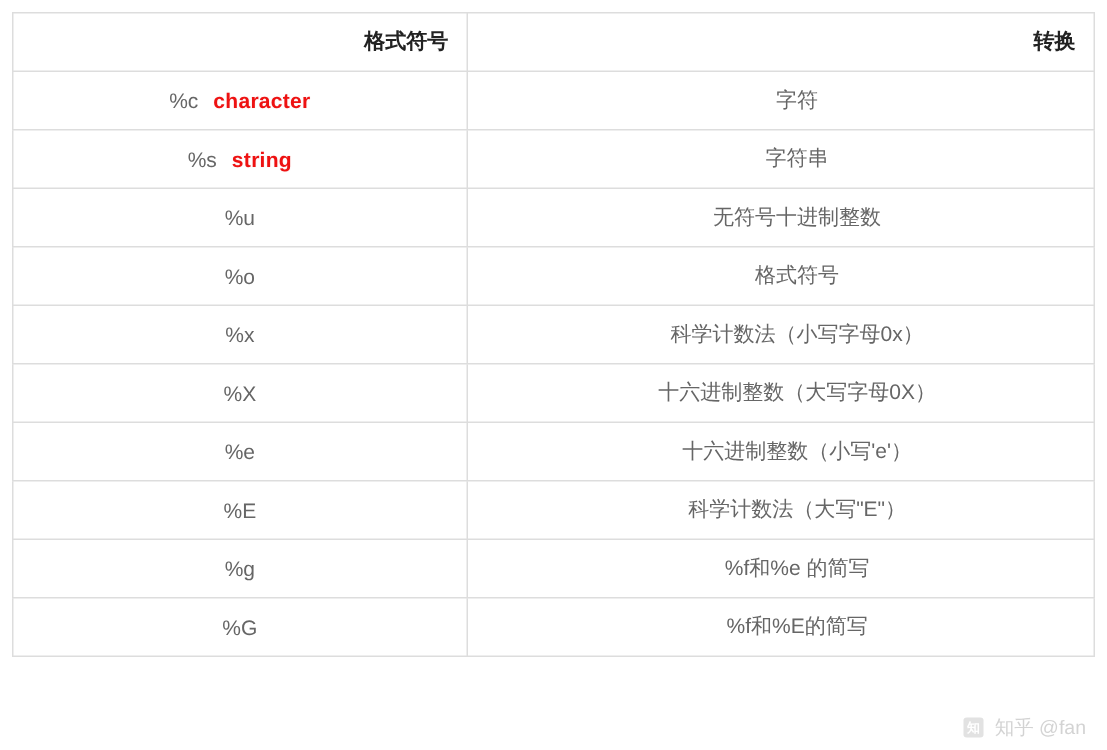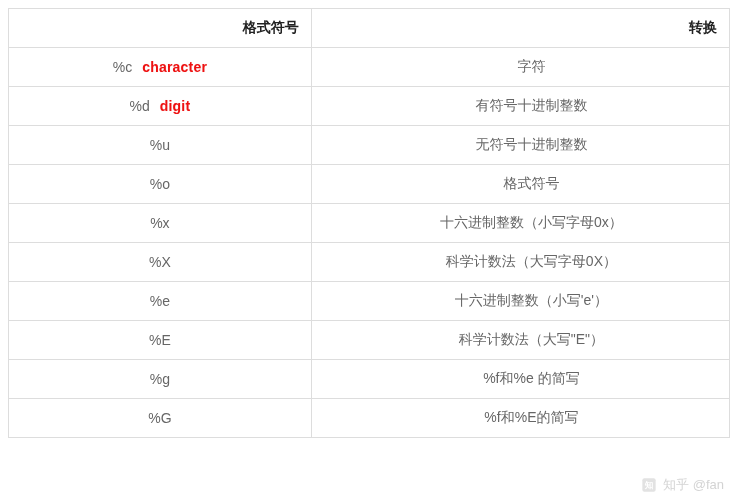--- a/index.html
+++ b/index.html
@@ -73,38 +73,38 @@
       <th>格式符号</th>
       <th>转换</th>
     </tr>
   </thead>
   <tbody>
     <tr>
         <td class="col1"><span>%c</span><span class="annot">character</span></td>
         <td class="col2">字符</td>
       </tr>
     <tr>
-        <td class="col1"><span>%d</span><span class="annot">digit</span></td>
-        <td class="col2">有符号十进制整数</td>
+        <td class="col1"><span>%s</span><span class="annot">string</span></td>
+        <td class="col2">字符串</td>
       </tr>
     <tr>
         <td class="col1"><span>%u</span></td>
         <td class="col2">无符号十进制整数</td>
       </tr>
     <tr>
         <td class="col1"><span>%o</span></td>
         <td class="col2">格式符号</td>
       </tr>
     <tr>
         <td class="col1"><span>%x</span></td>
-        <td class="col2">十六进制整数（小写字母0x）</td>
+        <td class="col2">科学计数法（小写字母0x）</td>
       </tr>
     <tr>
         <td class="col1"><span>%X</span></td>
-        <td class="col2">科学计数法（大写字母0X）</td>
+        <td class="col2">十六进制整数（大写字母0X）</td>
       </tr>
     <tr>
         <td class="col1"><span>%e</span></td>
         <td class="col2">十六进制整数（小写'e'）</td>
       </tr>
     <tr>
         <td class="col1"><span>%E</span></td>
         <td class="col2">科学计数法（大写"E"）</td>
       </tr>
     <tr>

